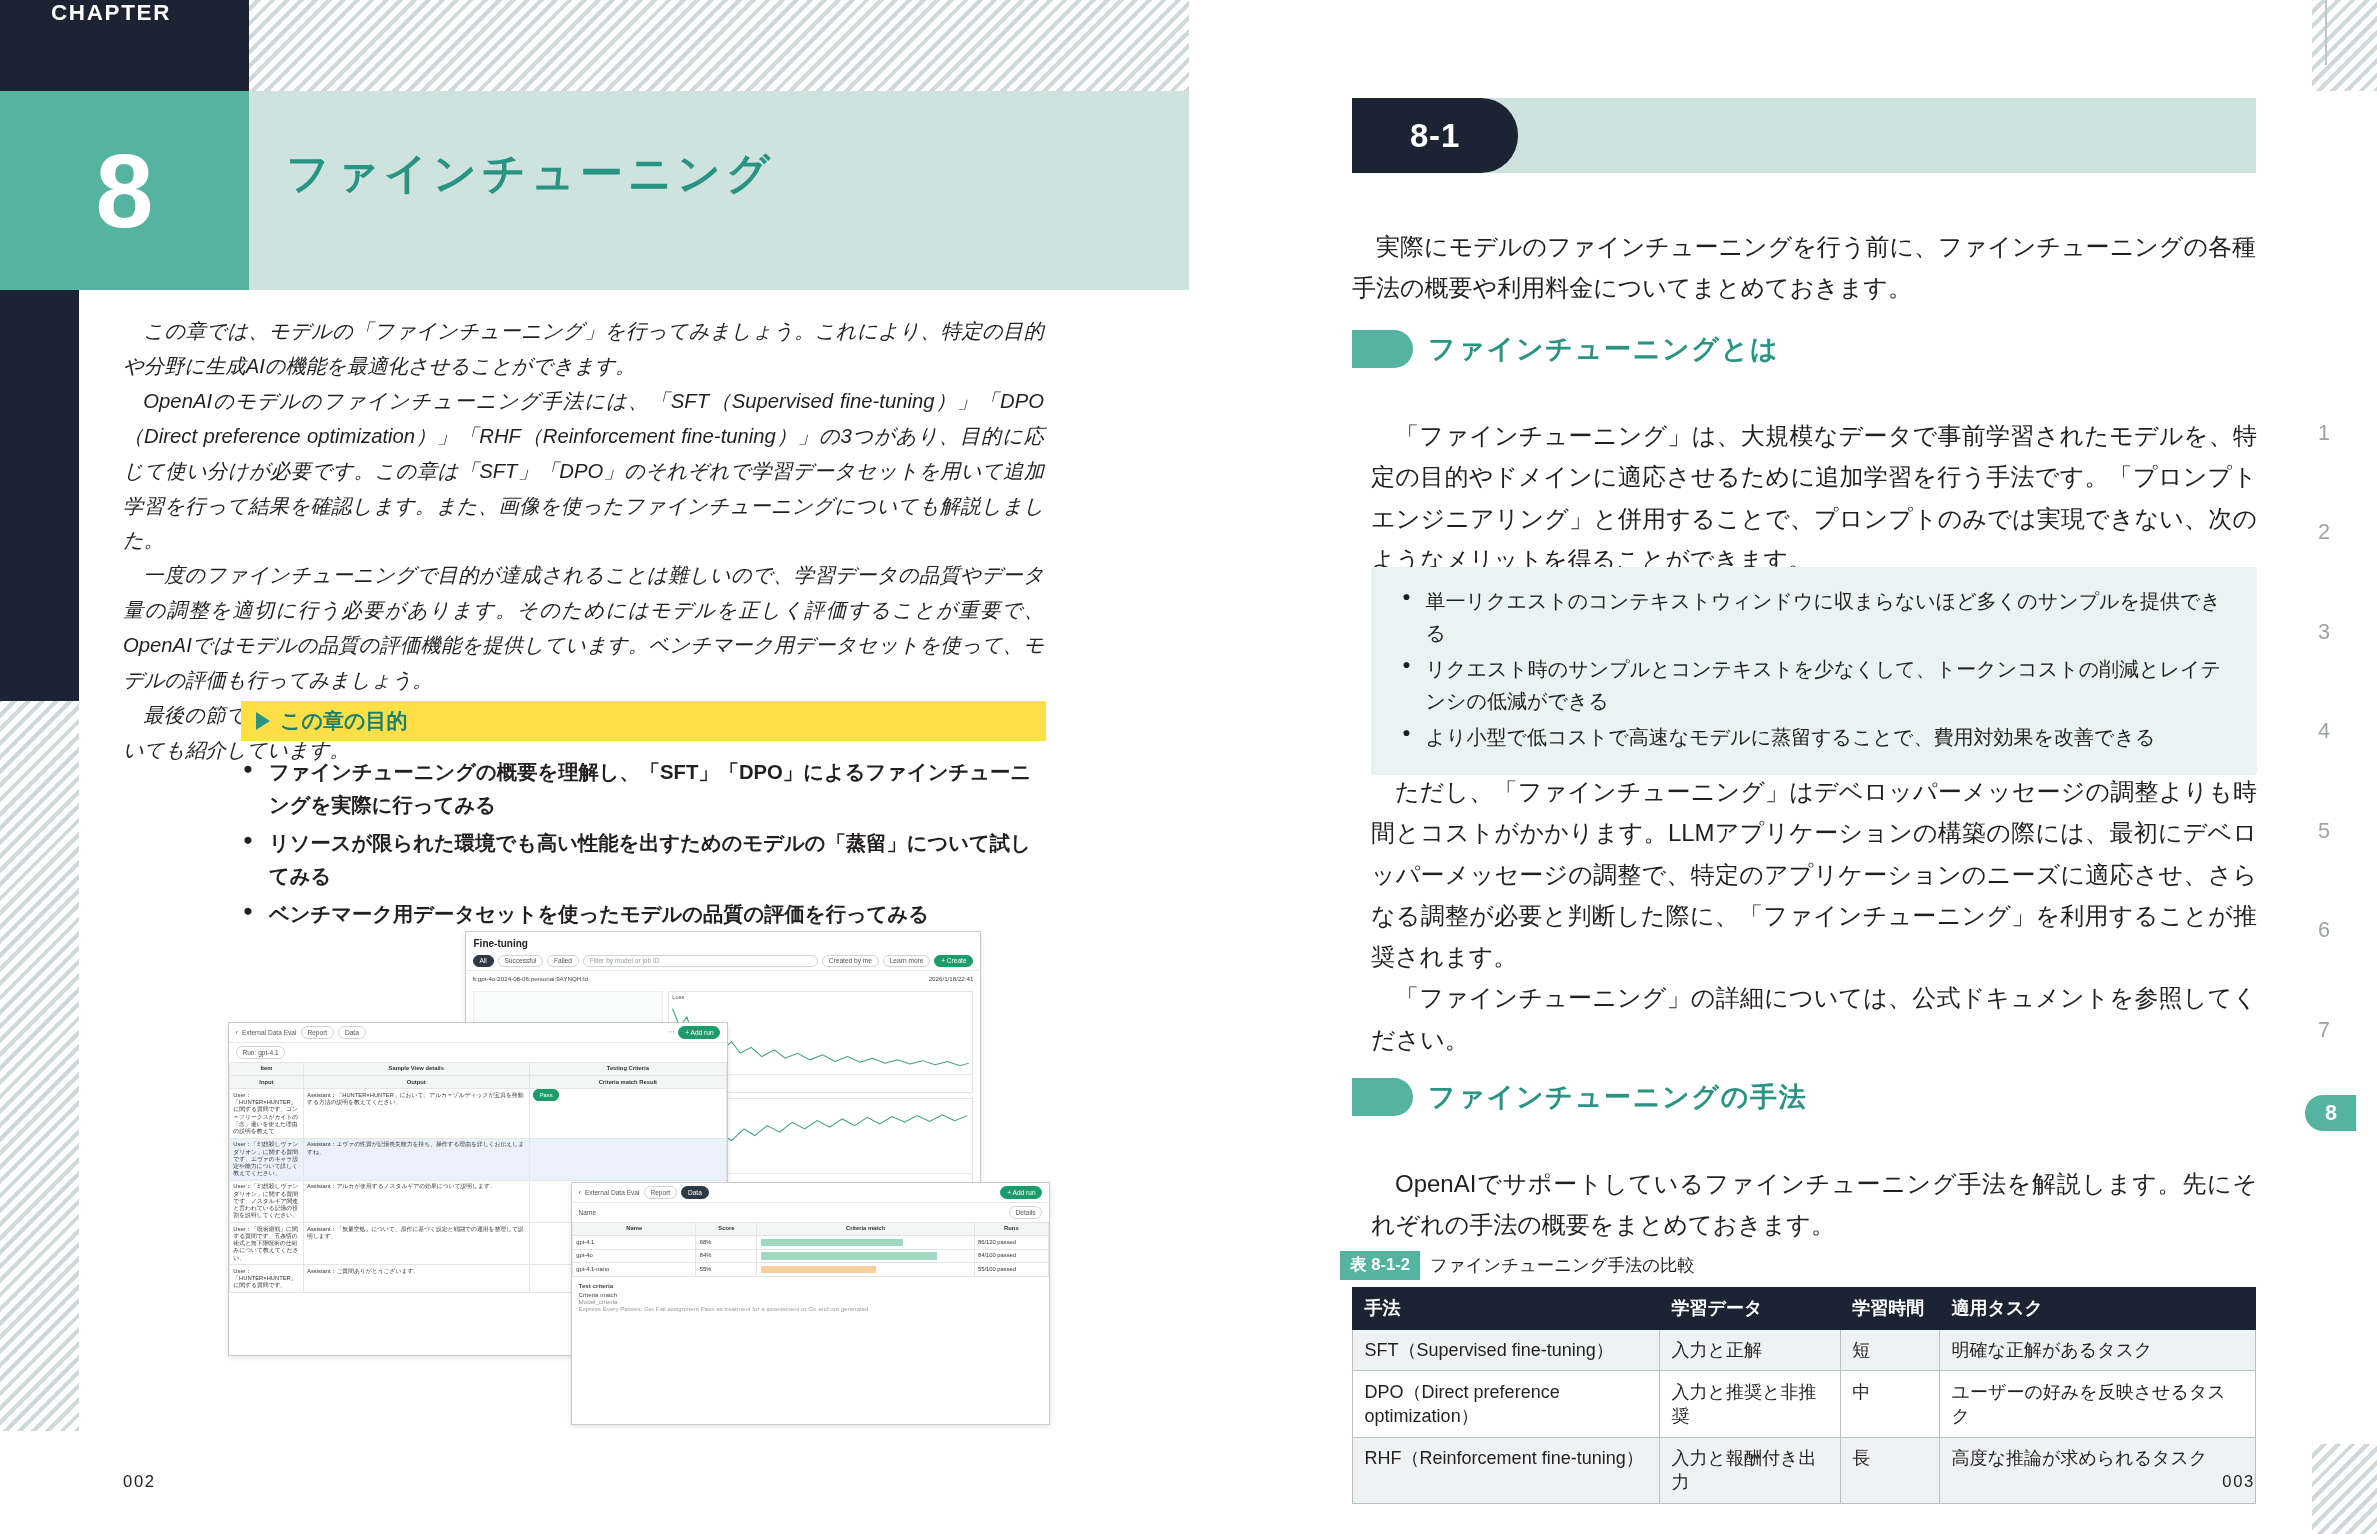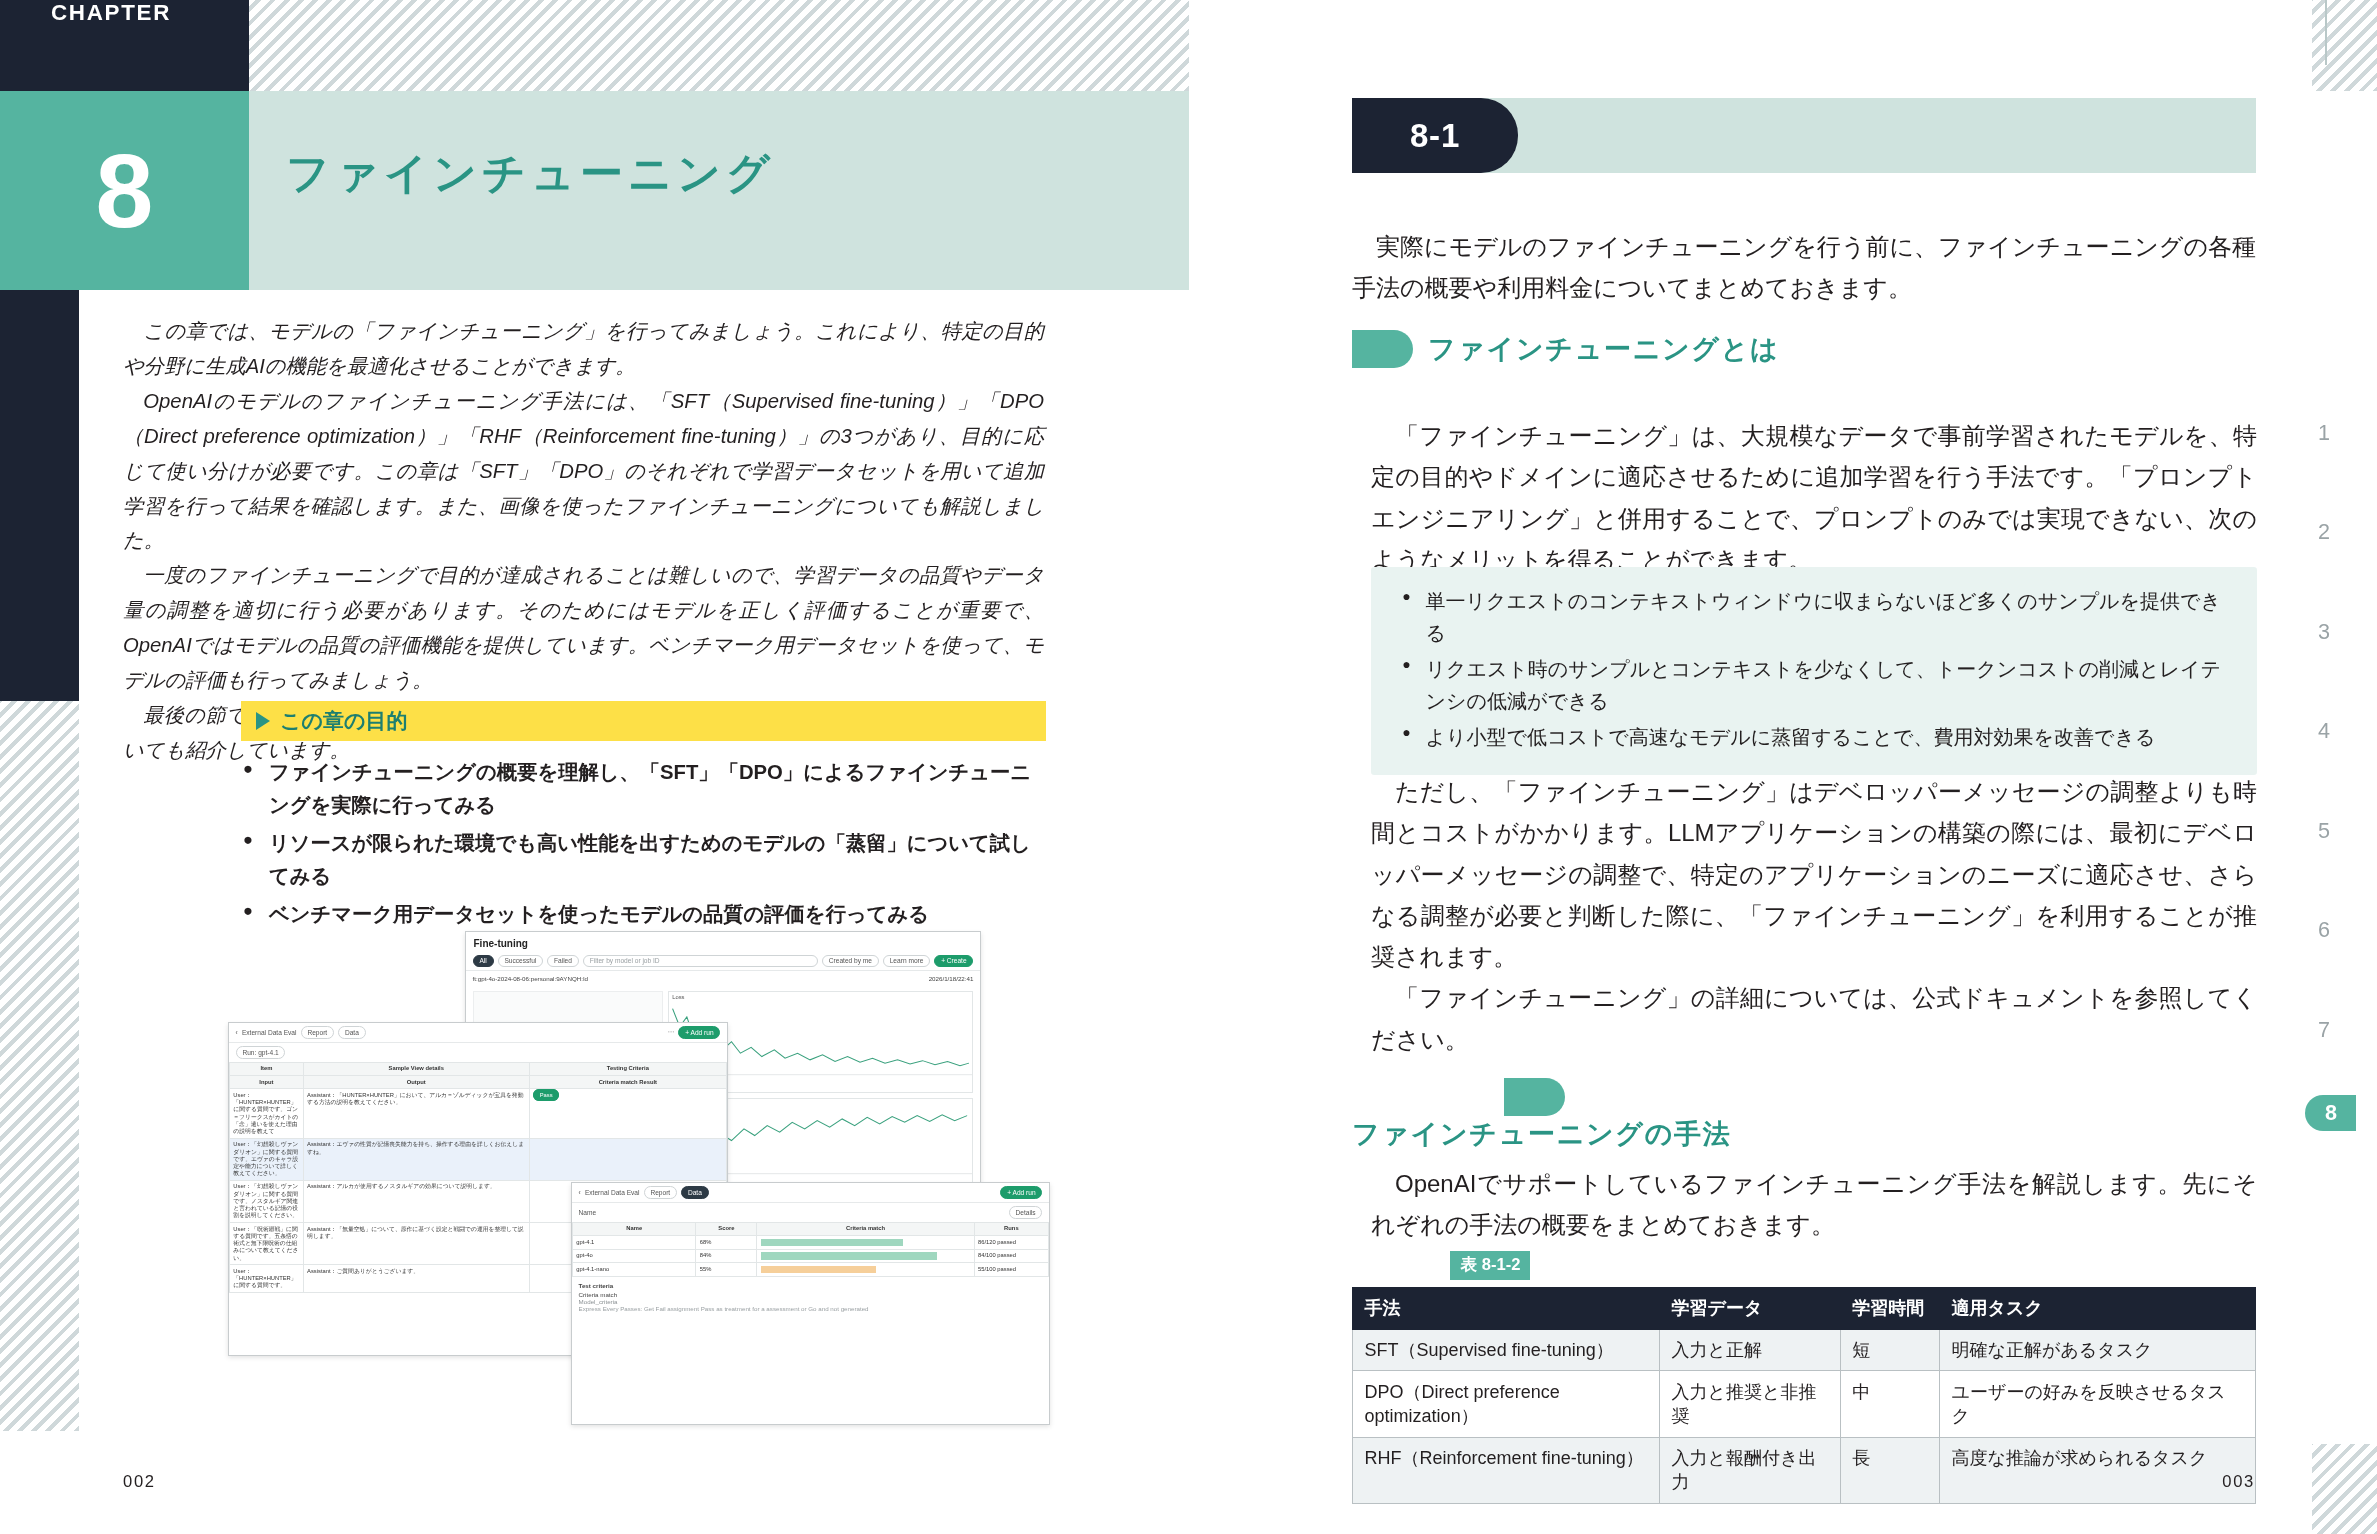--- a/index.html
+++ b/index.html
@@ -558,30 +558,30 @@
         <li>より小型で低コストで高速なモデルに蒸留することで、費用対効果を改善できる</li>
       </ul>
     </div>
 
     <div class="r-text" style="left:182px; top:771px; width:886px;">
       <p>ただし、「ファインチューニング」はデベロッパーメッセージの調整よりも時間とコストがかかります。LLMアプリケーションの構築の際には、最初にデベロッパーメッセージの調整で、特定のアプリケーションのニーズに適応させ、さらなる調整が必要と判断した際に、「ファインチューニング」を利用することが推奨されます。</p>
       <p>「ファインチューニング」の詳細については、公式ドキュメントを参照してください。</p>
     </div>
 
 
-    <div class="h2-wrap" style="left:163px; top:1078px;flex-direction:column;">
+    <div class="h2-wrap" style="left:163px; top:1078px;">
       <div class="h2-tab"></div>
       <div class="h2-text">ファインチューニングの手法</div>
     </div>
 
     <div class="r-text" style="left:182px; top:1163px; width:886px;">
       <p>OpenAIでサポートしているファインチューニング手法を解説します。先にそれぞれの手法の概要をまとめておきます。</p>
     </div>
 
-    <div class="tbl-cap" style="left:169px; top:1251px;flex-direction:column;">
+    <div class="tbl-cap" style="left:151px; top:1251px;">
       <span class="tag">表 8-1-2</span>
       <span>ファインチューニング手法の比較</span>
     </div>
 
     <table class="data" style="left:163px; top:1287px;">
       <thead>
         <tr>
           <th style="width:34%">手法</th>
           <th style="width:20%">学習データ</th>
           <th style="width:11%">学習時間</th>

